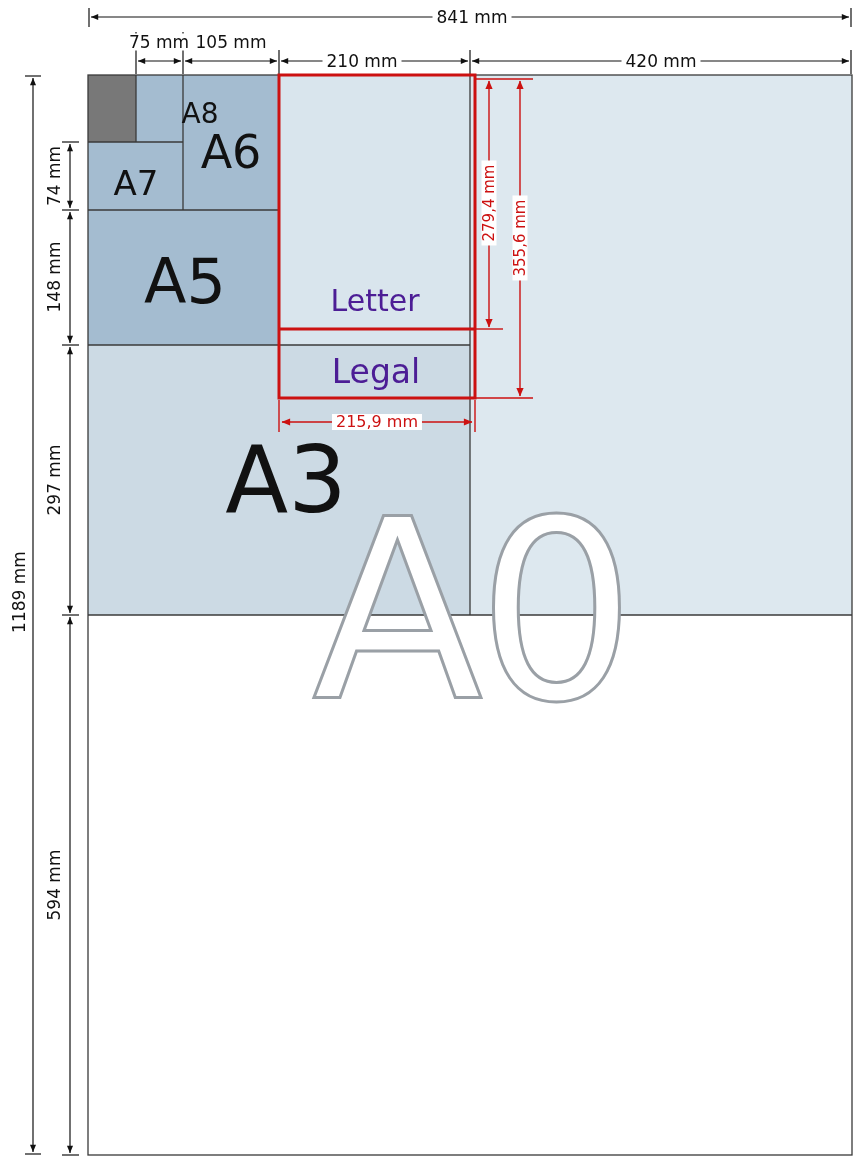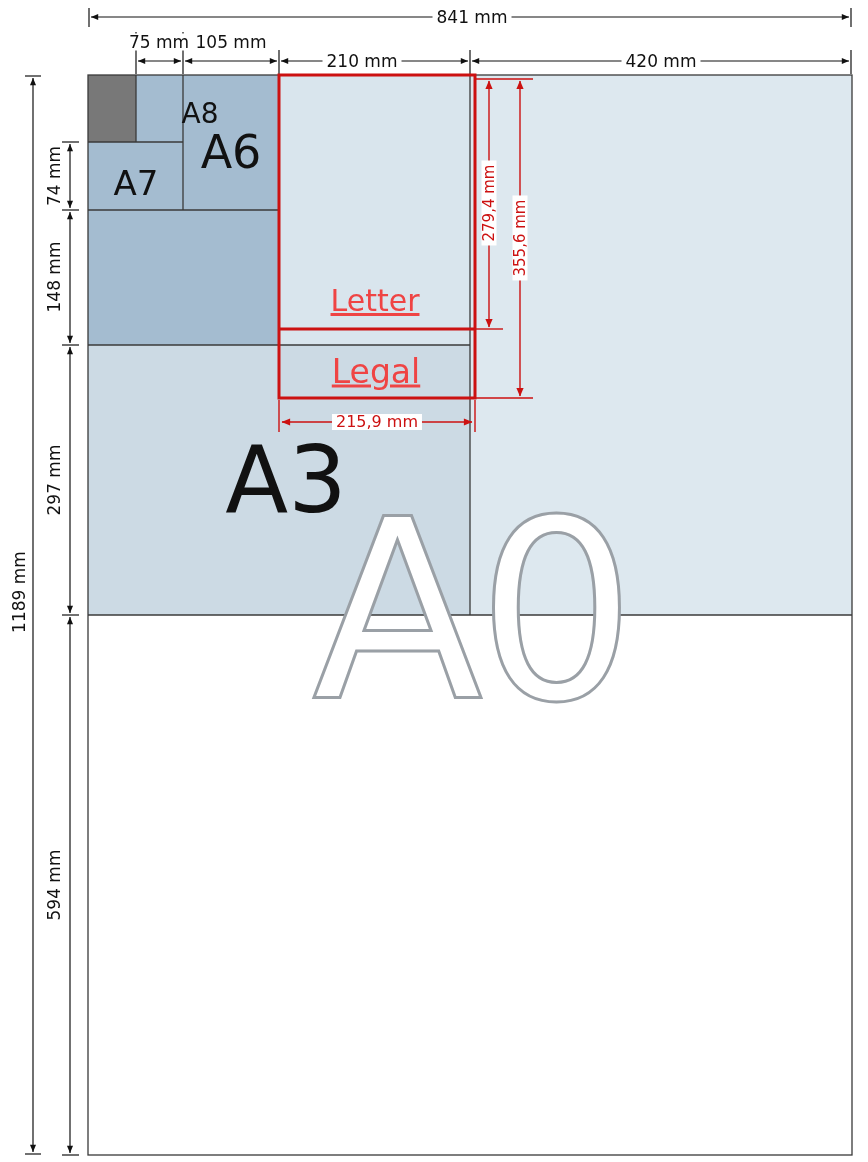--- a/index.html
+++ b/index.html
@@ -21,21 +21,21 @@
   svg.lines{position:absolute;left:0;top:0;width:868px;height:1162px;pointer-events:none;}
   .sline{stroke:#3a3a3a;stroke-width:1.3;fill:none;}
   .dline{stroke:#111;stroke-width:1.2;fill:none;}
   .rrect{stroke:#cc1111;stroke-width:3;fill:none;}
   .rdim{stroke:#cc1111;stroke-width:1.4;fill:none;}
 
   .lbl{position:absolute;transform:translate(-50%,-50%);white-space:nowrap;line-height:1;color:#111;}
   .rot{transform:translate(-50%,-50%) rotate(-90deg);}
   .dim{font-size:17px;}
   .rdimtxt{font-size:15px;color:#cc1111;}
-  .red{color:#ef4444;text-decoration:underline;}
+  .red{color:#4c1d95;}
   .bg{background:#fff;padding:0 4px;}
 
   .sz-a8{left:160px;top:114px;font-size:28px;margin-left:40px;}
   .sz-a7{left:136px;top:183px;font-size:34px;}
   .sz-a6{left:231px;top:152px;font-size:46px;}
   .sz-a5{left:185px;top:282px;font-size:62px;}
   .sz-a4{left:377px;top:216px;font-size:78px;}
   .sz-a3{left:286px;top:481px;font-size:92px;}
   .sz-a2{left:661px;top:352px;font-size:105px;}
   .sz-a1{left:471px;top:889px;font-size:150px;}
@@ -129,20 +129,21 @@
     <line class="rdim" x1="475" y1="400" x2="475" y2="432"></line>
 
     <line class="rdim" x1="489" y1="81" x2="489" y2="327" marker-start="url(#mr)" marker-end="url(#mr)"></line>
     <line class="rdim" x1="520" y1="81" x2="520" y2="396" marker-start="url(#mr)" marker-end="url(#mr)"></line>
     <line class="rdim" x1="282" y1="422" x2="472" y2="422" marker-start="url(#mr)" marker-end="url(#mr)"></line>
   </svg>
 
   <div class="lbl sz-a8">A8</div>
   <div class="lbl sz-a7">A7</div>
   <div class="lbl sz-a6">A6</div>
+  <div class="lbl sz-a5">A5</div>
   <div class="lbl sz-a3">A3</div>
   <div class="lbl sz-a0">A0</div>
   <div class="lbl sz-letter red">Letter</div>
   <div class="lbl sz-legal red">Legal</div>
 
   <div class="lbl dim bg d841">841 mm</div>
   <div class="lbl dim bg d52">75 mm</div>
   <div class="lbl dim bg d105">105 mm</div>
   <div class="lbl dim bg d210">210 mm</div>
   <div class="lbl dim bg d420">420 mm</div>

